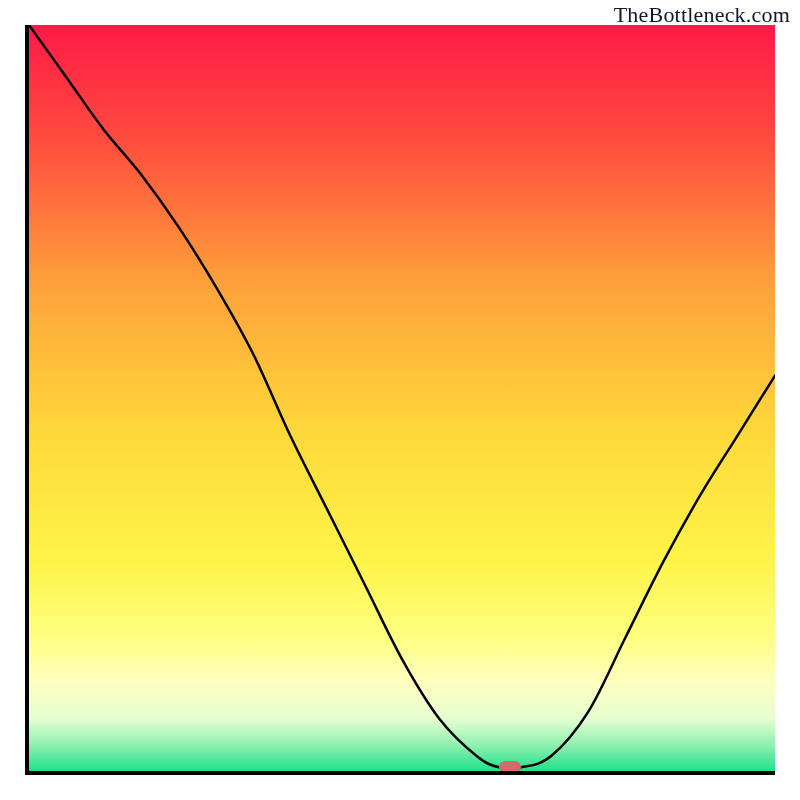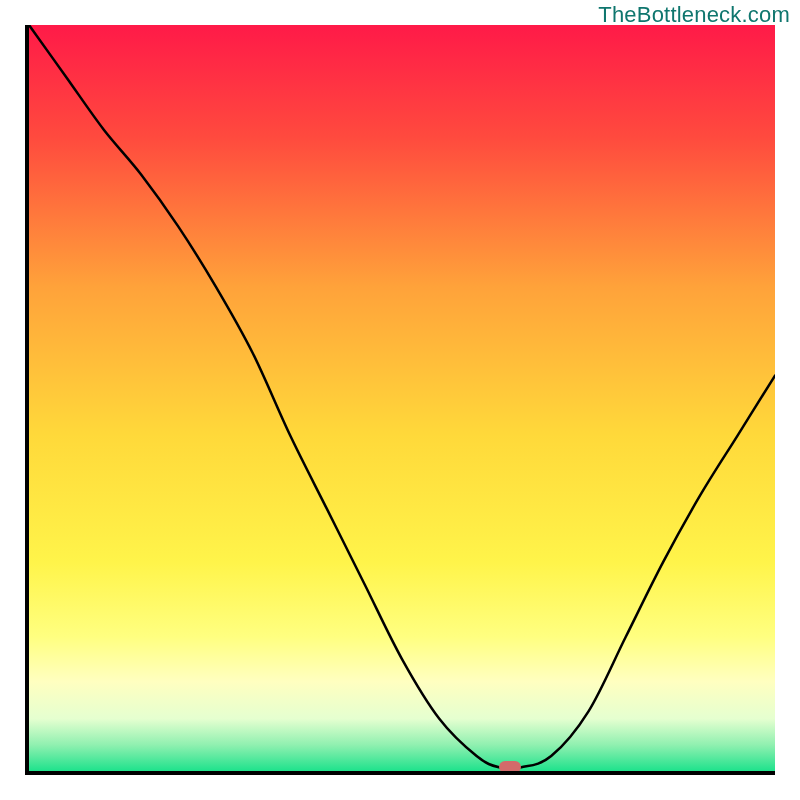--- a/index.html
+++ b/index.html
@@ -12,23 +12,23 @@
   }
   .container {
     position: relative;
     width: 800px;
     height: 800px;
   }
   .watermark {
     position: absolute;
     top: 2px;
     right: 10px;
-    font-family: Liberation Sans, sans-serif;
+    font-family: Liberation Serif, serif;
     font-size: 22px;
-    color: #0f766e;
+    color: #0f172a;
     font-weight: 500;
     z-index: 10;
     letter-spacing: 0.2px;
   }
   .axis {
     position: absolute;
     background: #000000;
     z-index: 5;
   }
   .axis-left {

